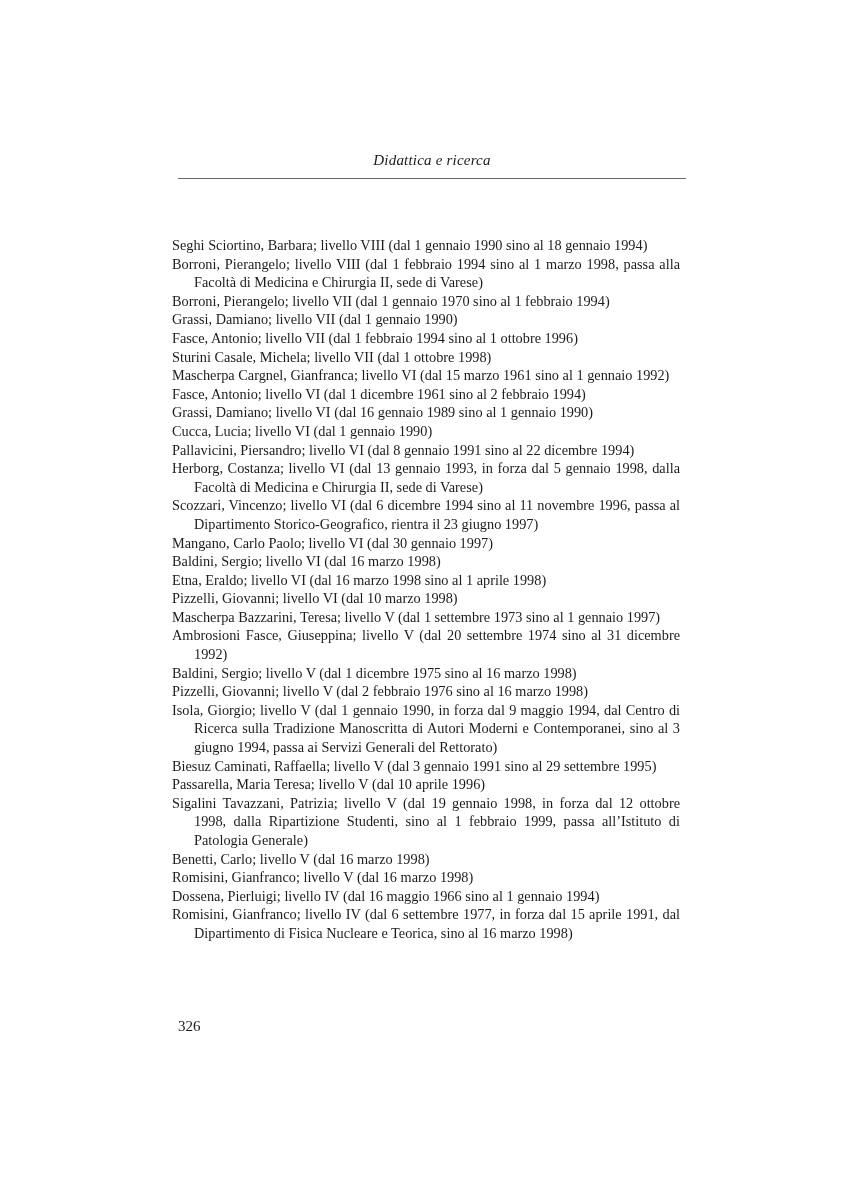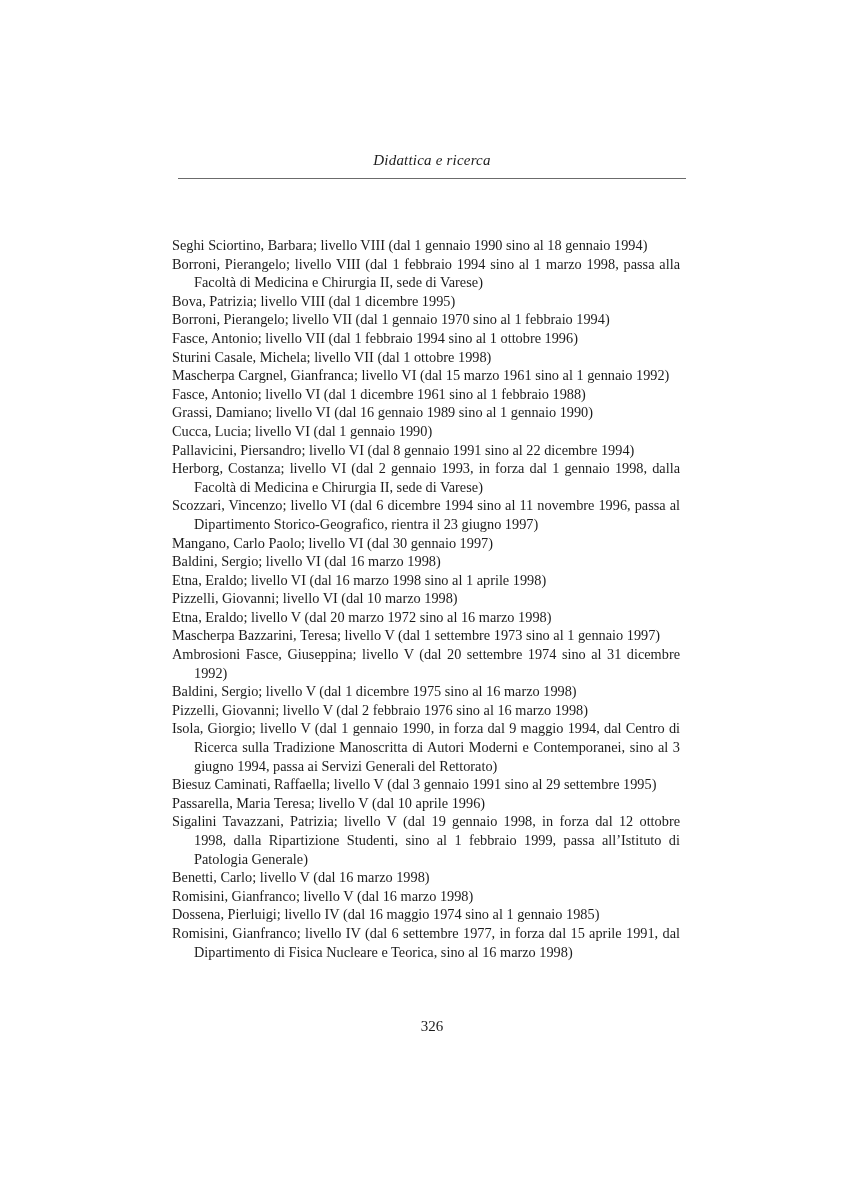--- a/index.html
+++ b/index.html
@@ -47,62 +47,60 @@
   .entry {
     margin: 0;
     padding-left: 22px;
     text-indent: -22px;
   }
   .page-number {
     position: absolute;
     top: 1018px;
     left: 178px;
     width: 508px;
-    text-align: center;
     font-size: 15px;
   }
 </style>
 </head>
 <body>
 
 <div class="page">
 
   <div class="running-head">
     <div class="running-title">Didattica e ricerca</div>
     <hr class="head-rule">
   </div>
 
   <div class="body-text">
       <p class="entry">Seghi Sciortino, Barbara; livello VIII (dal 1 gennaio 1990 sino al 18 gennaio 1994)</p>
       <p class="entry">Borroni, Pierangelo; livello VIII (dal 1 febbraio 1994 sino al 1 marzo 1998, passa alla Facoltà di Medicina e Chirurgia II, sede di Varese)</p>
-      <p class="entry">Bova, Patrizia; livello VIII (dal 1 dicembre 1995)</p>
       <p class="entry">Borroni, Pierangelo; livello VII (dal 1 gennaio 1970 sino al 1 febbraio 1994)</p>
+      <p class="entry">Grassi, Damiano; livello VII (dal 1 gennaio 1990)</p>
       <p class="entry">Fasce, Antonio; livello VII (dal 1 febbraio 1994 sino al 1 ottobre 1996)</p>
       <p class="entry">Sturini Casale, Michela; livello VII (dal 1 ottobre 1998)</p>
       <p class="entry">Mascherpa Cargnel, Gianfranca; livello VI (dal 15 marzo 1961 sino al 1 gennaio 1992)</p>
-      <p class="entry">Fasce, Antonio; livello VI (dal 1 dicembre 1961 sino al 1 febbraio 1988)</p>
+      <p class="entry">Fasce, Antonio; livello VI (dal 1 dicembre 1961 sino al 2 febbraio 1994)</p>
       <p class="entry">Grassi, Damiano; livello VI (dal 16 gennaio 1989 sino al 1 gennaio 1990)</p>
       <p class="entry">Cucca, Lucia; livello VI (dal 1 gennaio 1990)</p>
       <p class="entry">Pallavicini, Piersandro; livello VI (dal 8 gennaio 1991 sino al 22 dicembre 1994)</p>
-      <p class="entry">Herborg, Costanza; livello VI (dal 2 gennaio 1993, in forza dal 1 gennaio 1998, dalla Facoltà di Medicina e Chirurgia II, sede di Varese)</p>
+      <p class="entry">Herborg, Costanza; livello VI (dal 13 gennaio 1993, in forza dal 5 gennaio 1998, dalla Facoltà di Medicina e Chirurgia II, sede di Varese)</p>
       <p class="entry">Scozzari, Vincenzo; livello VI (dal 6 dicembre 1994 sino al 11 novembre 1996, passa al Dipartimento Storico-Geografico, rientra il 23 giugno 1997)</p>
       <p class="entry">Mangano, Carlo Paolo; livello VI (dal 30 gennaio 1997)</p>
       <p class="entry">Baldini, Sergio; livello VI (dal 16 marzo 1998)</p>
       <p class="entry">Etna, Eraldo; livello VI (dal 16 marzo 1998 sino al 1 aprile 1998)</p>
       <p class="entry">Pizzelli, Giovanni; livello VI (dal 10 marzo 1998)</p>
-      <p class="entry">Etna, Eraldo; livello V (dal 20 marzo 1972 sino al 16 marzo 1998)</p>
       <p class="entry">Mascherpa Bazzarini, Teresa; livello V (dal 1 settembre 1973 sino al 1 gennaio 1997)</p>
       <p class="entry">Ambrosioni Fasce, Giuseppina; livello V (dal 20 settembre 1974 sino al 31 dicembre 1992)</p>
       <p class="entry">Baldini, Sergio; livello V (dal 1 dicembre 1975 sino al 16 marzo 1998)</p>
       <p class="entry">Pizzelli, Giovanni; livello V (dal 2 febbraio 1976 sino al 16 marzo 1998)</p>
       <p class="entry">Isola, Giorgio; livello V (dal 1 gennaio 1990, in forza dal 9 maggio 1994, dal Centro di Ricerca sulla Tradizione Manoscritta di Autori Moderni e Contemporanei, sino al 3 giugno 1994, passa ai Servizi Generali del Rettorato)</p>
       <p class="entry">Biesuz Caminati, Raffaella; livello V (dal 3 gennaio 1991 sino al 29 settembre 1995)</p>
       <p class="entry">Passarella, Maria Teresa; livello V (dal 10 aprile 1996)</p>
       <p class="entry">Sigalini Tavazzani, Patrizia; livello V (dal 19 gennaio 1998, in forza dal 12 ottobre 1998, dalla Ripartizione Studenti, sino al 1 febbraio 1999, passa all’Istituto di Patologia Generale)</p>
       <p class="entry">Benetti, Carlo; livello V (dal 16 marzo 1998)</p>
       <p class="entry">Romisini, Gianfranco; livello V (dal 16 marzo 1998)</p>
-      <p class="entry">Dossena, Pierluigi; livello IV (dal 16 maggio 1974 sino al 1 gennaio 1985)</p>
+      <p class="entry">Dossena, Pierluigi; livello IV (dal 16 maggio 1966 sino al 1 gennaio 1994)</p>
       <p class="entry">Romisini, Gianfranco; livello IV (dal 6 settembre 1977, in forza dal 15 aprile 1991, dal Dipartimento di Fisica Nucleare e Teorica, sino al 16 marzo 1998)</p>
     </div>
 
   <div class="page-number">326</div>
 
 </div>
 
 </body></html>

